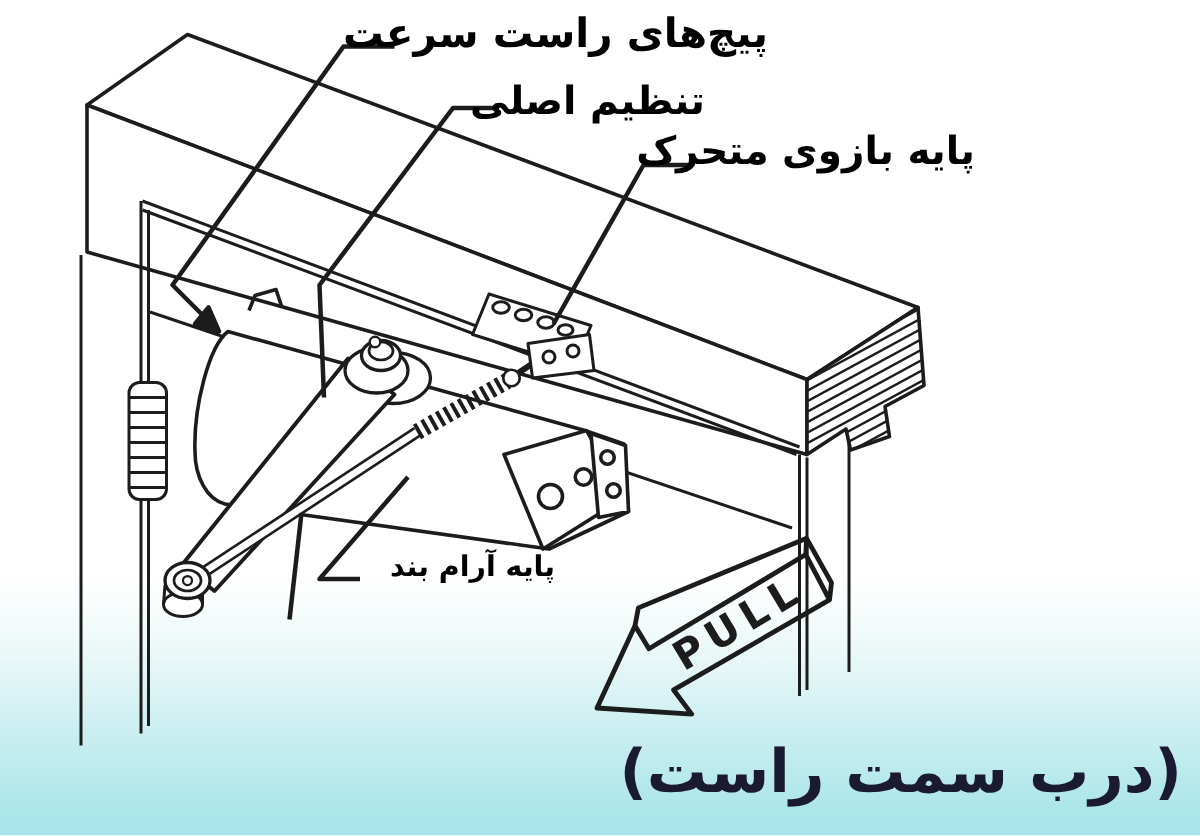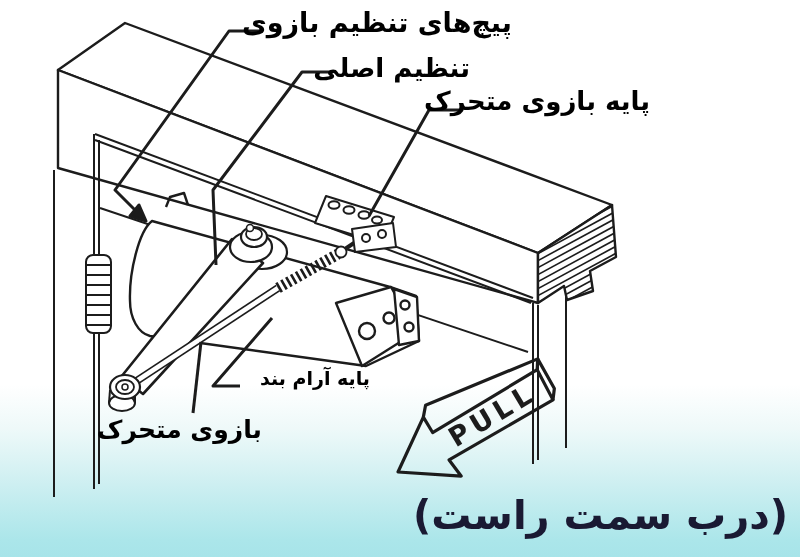--- a/index.html
+++ b/index.html
@@ -147,25 +147,24 @@
     </g>
 
     <g transform="translate(398,472) rotate(-31)" stroke="#1c1c1c" stroke-width="3.2" fill="none" stroke-linejoin="round">
       <polygon points="0,0 50,-34 50,-16 172,-16 170,18 50,16 52,36"></polygon>
       <polyline points="50,-34 58,-43 178,-25 172,-16"></polyline>
       <polyline points="178,-25 177,9 170,18"></polyline>
       <text x="62" y="9" font-size="27" font-weight="bold" letter-spacing="5" fill="#1c1c1c" stroke="none" font-family="DejaVu Sans, Liberation Sans, sans-serif">PULL</text>
     </g>
   </svg>
 
-  <div class="lbl" style="right:288px;top:8px;font-size:27px;">پیچ‌های تنظیم بازوی</div>
+  <div class="lbl" style="right:288px;top:8px;font-size:27px;">پیچ‌های راست سرعت</div>
 
   <div class="lbl" style="right:330px;top:54px;font-size:26px;">تنظیم اصلی</div>
 
   <div class="lbl" style="right:150px;top:87px;font-size:26px;margin-left:32px;">پایه بازوی متحرک</div>
 
   <div class="lbl" style="right:430px;top:368px;font-size:19px;">پایه آرام بند</div>
 
-  <div class="lbl" style="right:538px;top:416px;font-size:25px;">بازوی متحرک</div>
 
   <div class="caption" style="right:12px;top:492px;">(درب سمت راست)</div>
 
 </div>
 
 </body></html>

